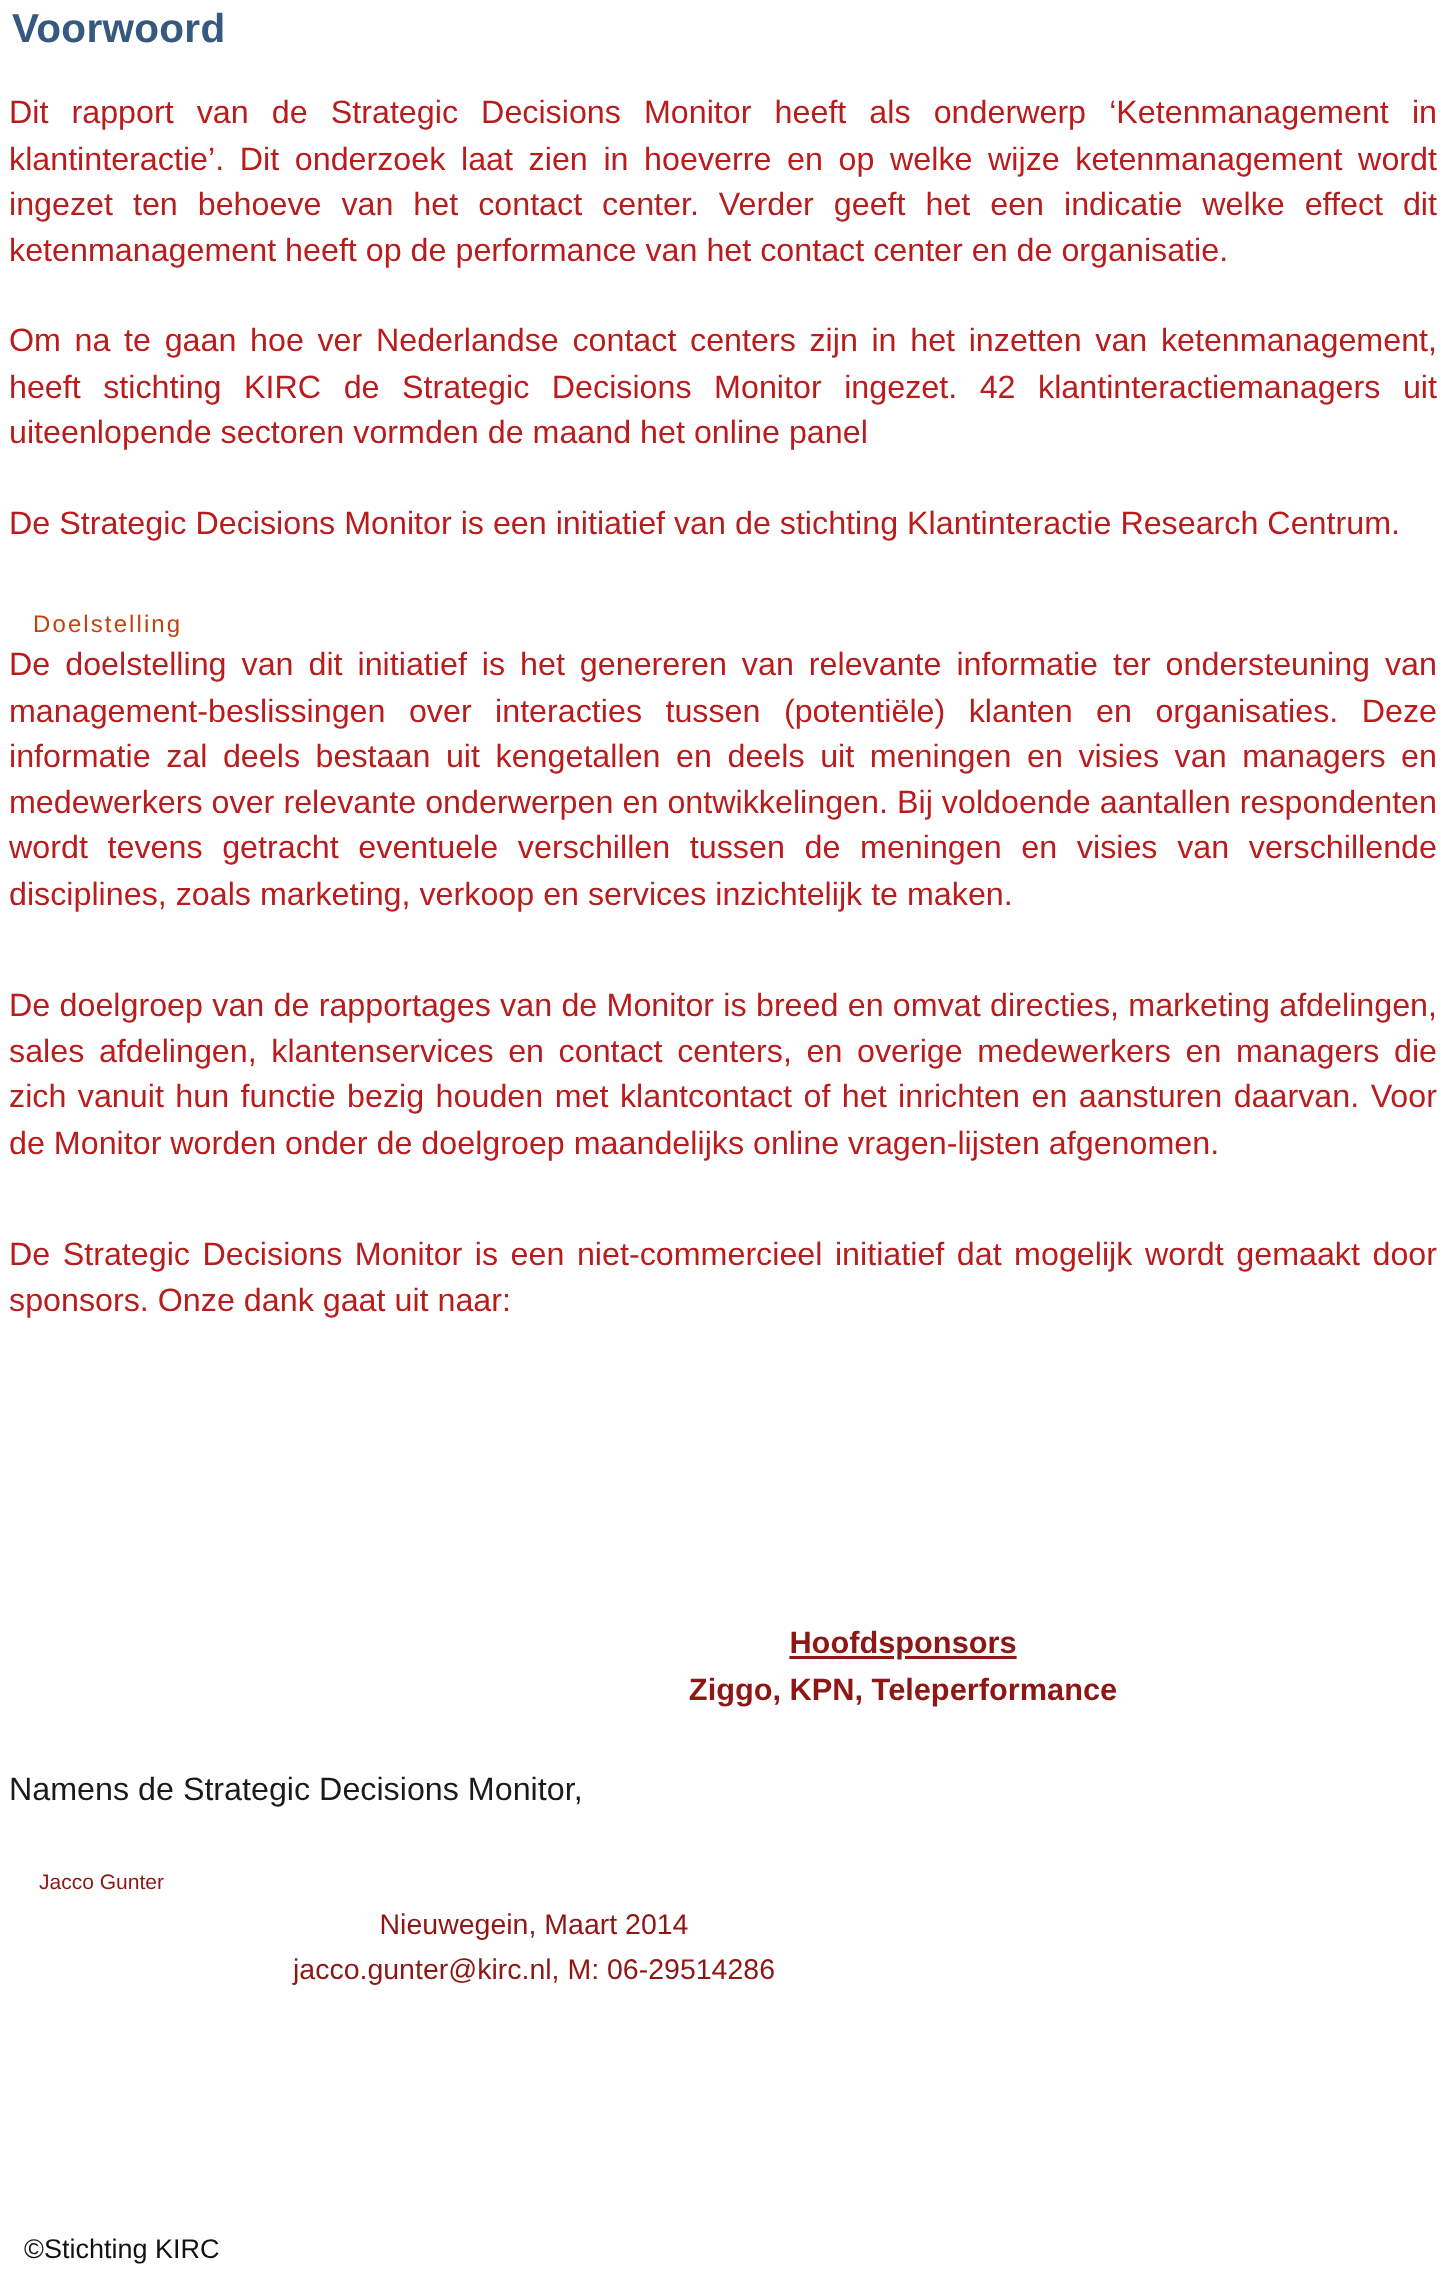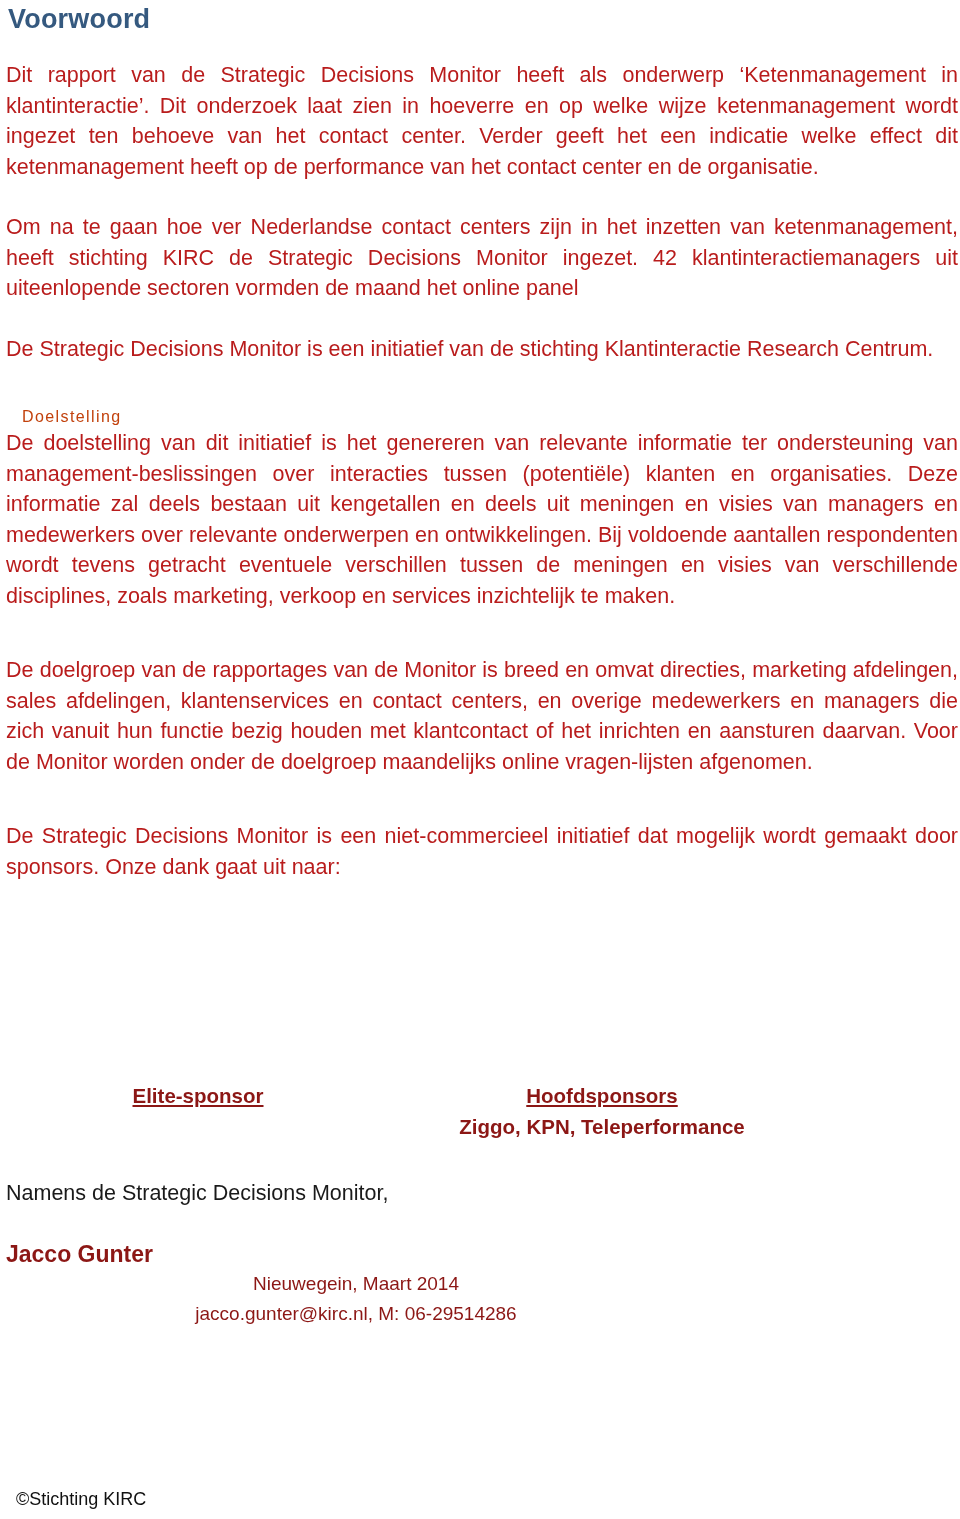--- a/index.html
+++ b/index.html
@@ -100,23 +100,24 @@
     position: absolute;
     left: 6px;
     top: 1178px;
     width: 700px;
     font-size: 21.5px;
     line-height: 30.5px;
     color: #1a1a1a;
   }
   .sig-name {
     color: #8C1715;
-    font-weight: bold;
-    font-size: 23px;
+    font-weight: normal;
+    font-size: 14px;
     line-height: 30px;
+    margin-left: 20px;
   }
   .sig-line {
     color: #8C1715;
     font-size: 19px;
     line-height: 30px;
     text-align: center;
   }
   .sig-gap { height: 30px; }
 
   
@@ -159,21 +160,20 @@
     <p class="para">De doelgroep van de rapportages van de Monitor is breed en omvat directies, marketing afdelingen, sales afdelingen, klantenservices en contact centers, en overige medewerkers en managers die zich vanuit hun functie bezig houden met klantcontact of het inrichten en aansturen daarvan. Voor de Monitor worden onder de doelgroep maandelijks online vragen-lijsten afgenomen.</p>
 
     <div class="gap-44"></div>
 
     <p class="para">De Strategic Decisions Monitor is een niet-commercieel initiatief dat mogelijk wordt gemaakt door sponsors. Onze dank gaat uit naar:</p>
 
   </div>
 
   <div class="sponsors">
     <div class="sponsor-col elite">
-      <span class="sponsor-head">Elite-sponsor</span>
     </div>
     <div class="sponsor-col hoofd">
       <span class="sponsor-head">Hoofdsponsors</span>
       <span class="sponsor-names">Ziggo, KPN, Teleperformance</span>
     </div>
   </div>
 
   <div class="signoff">
     <div>Namens de Strategic Decisions Monitor,</div>
     <div class="sig-gap"></div>

